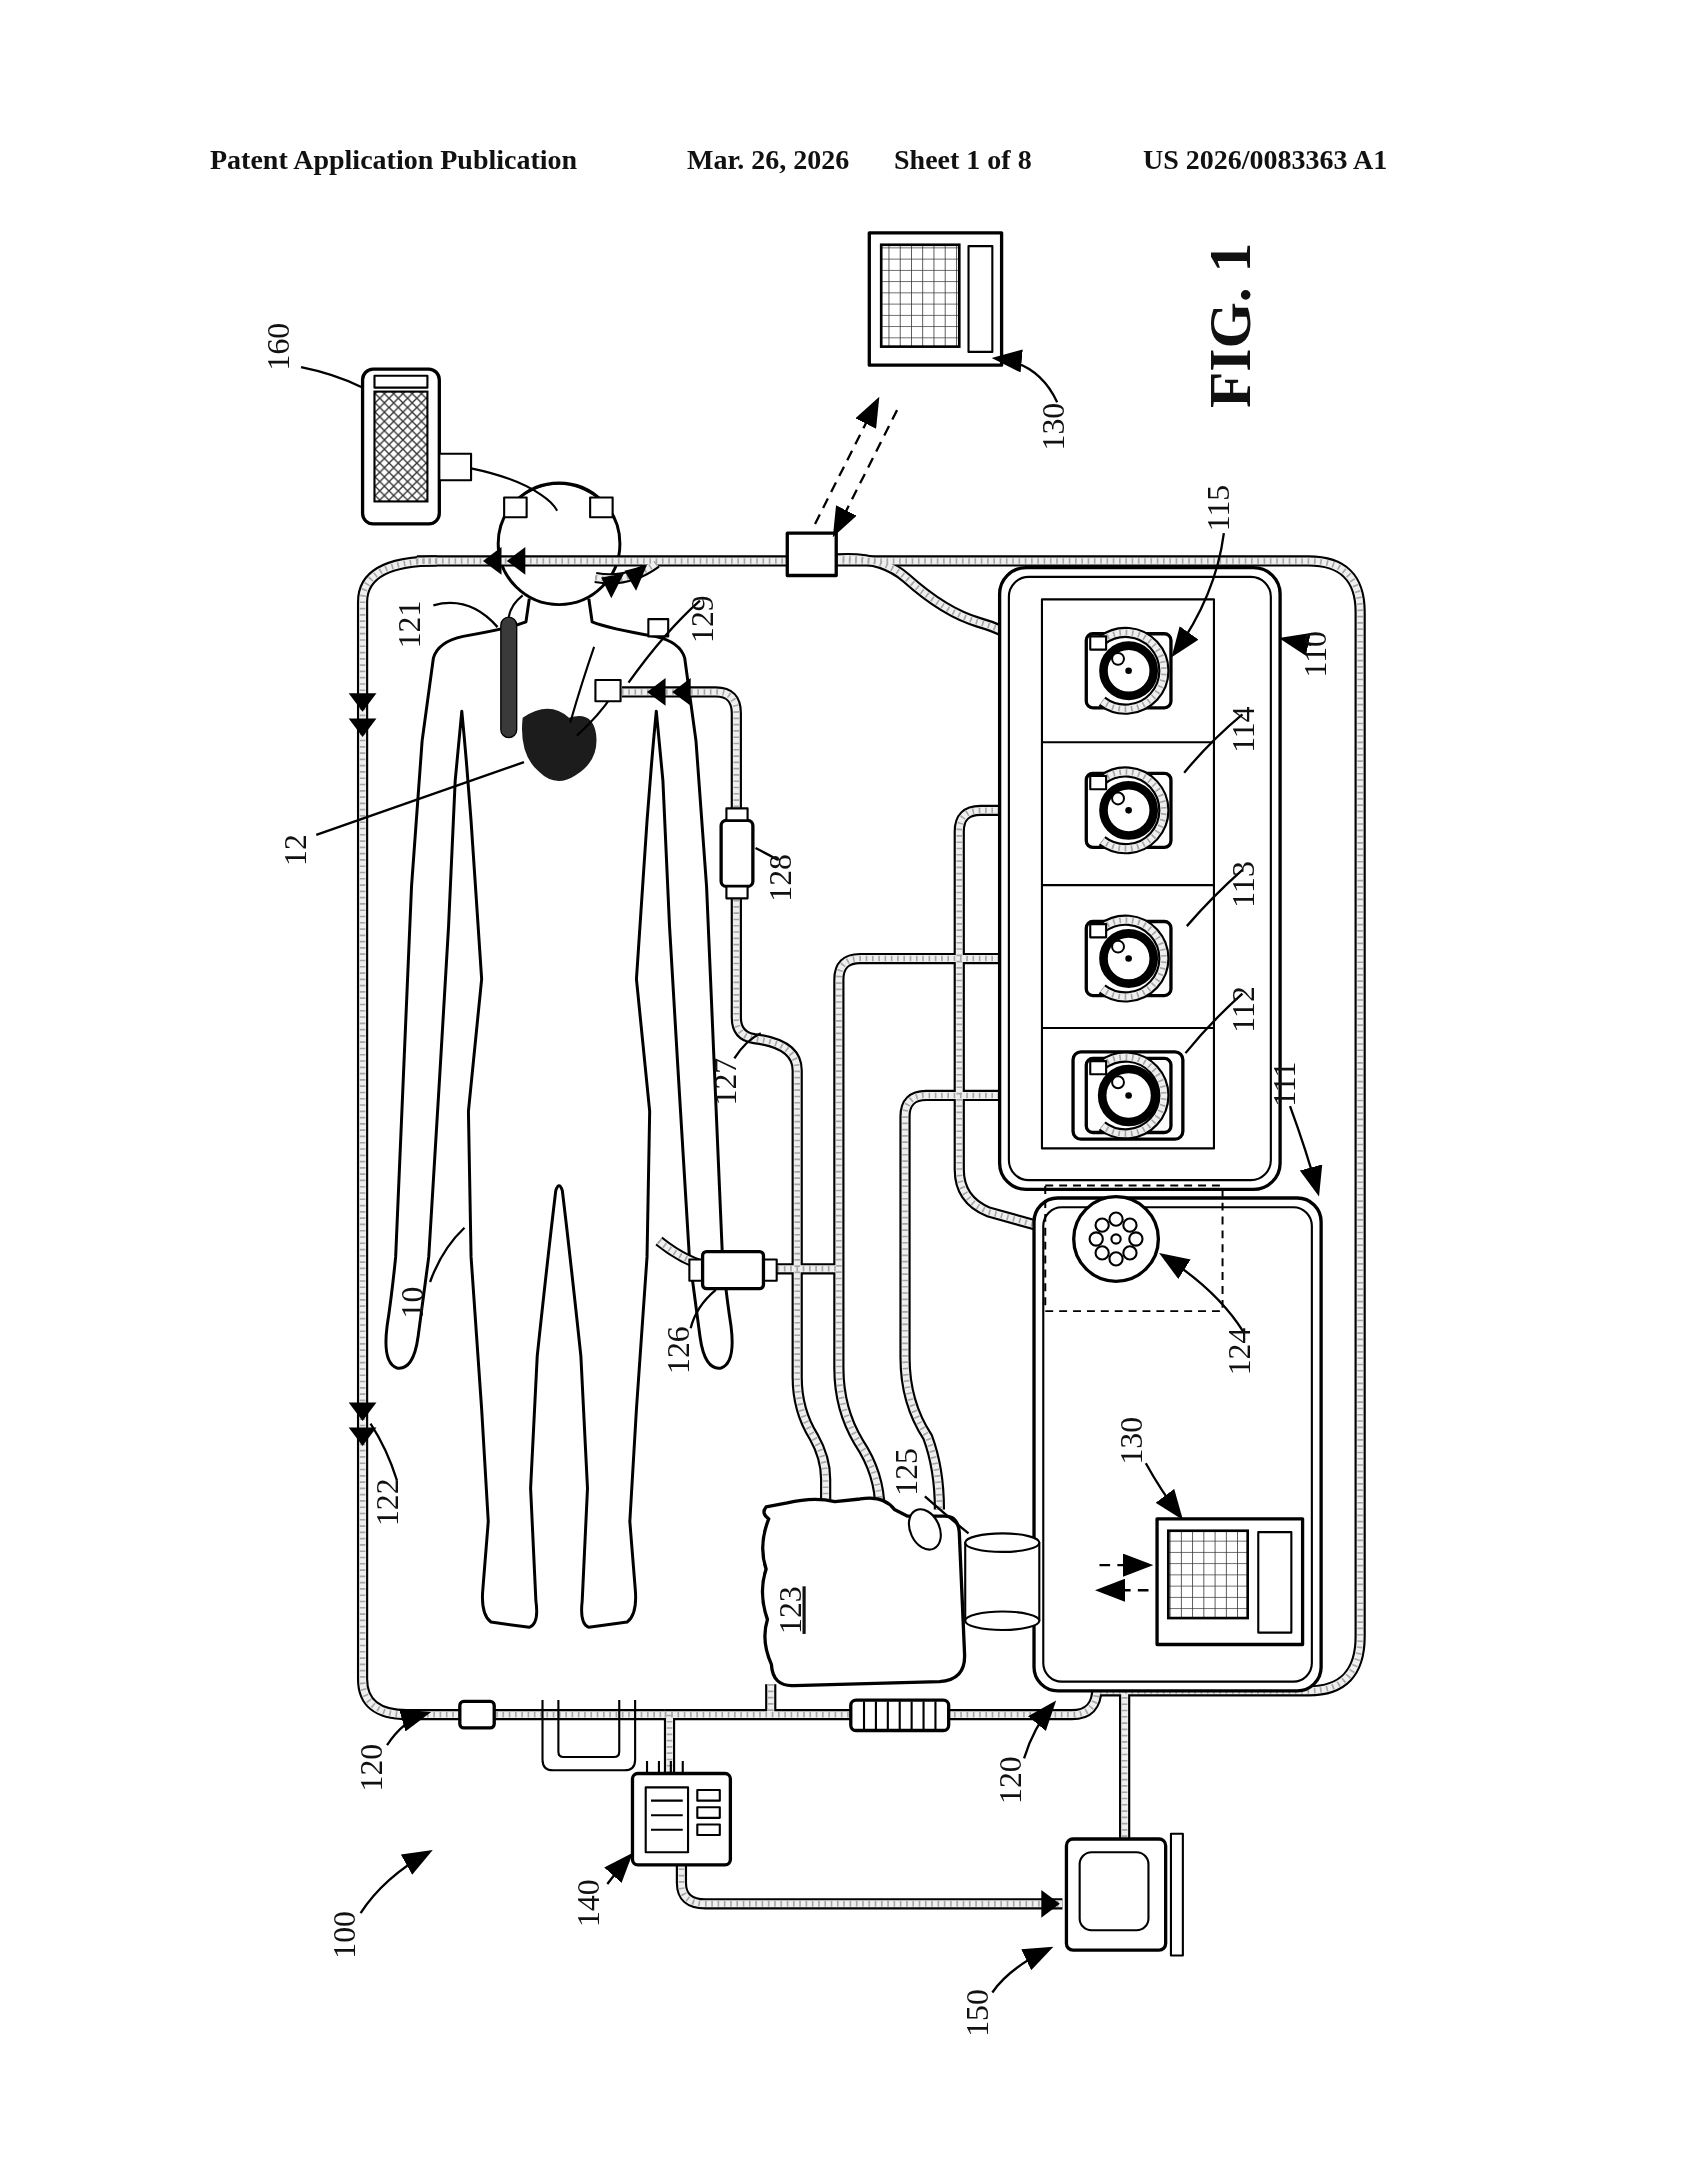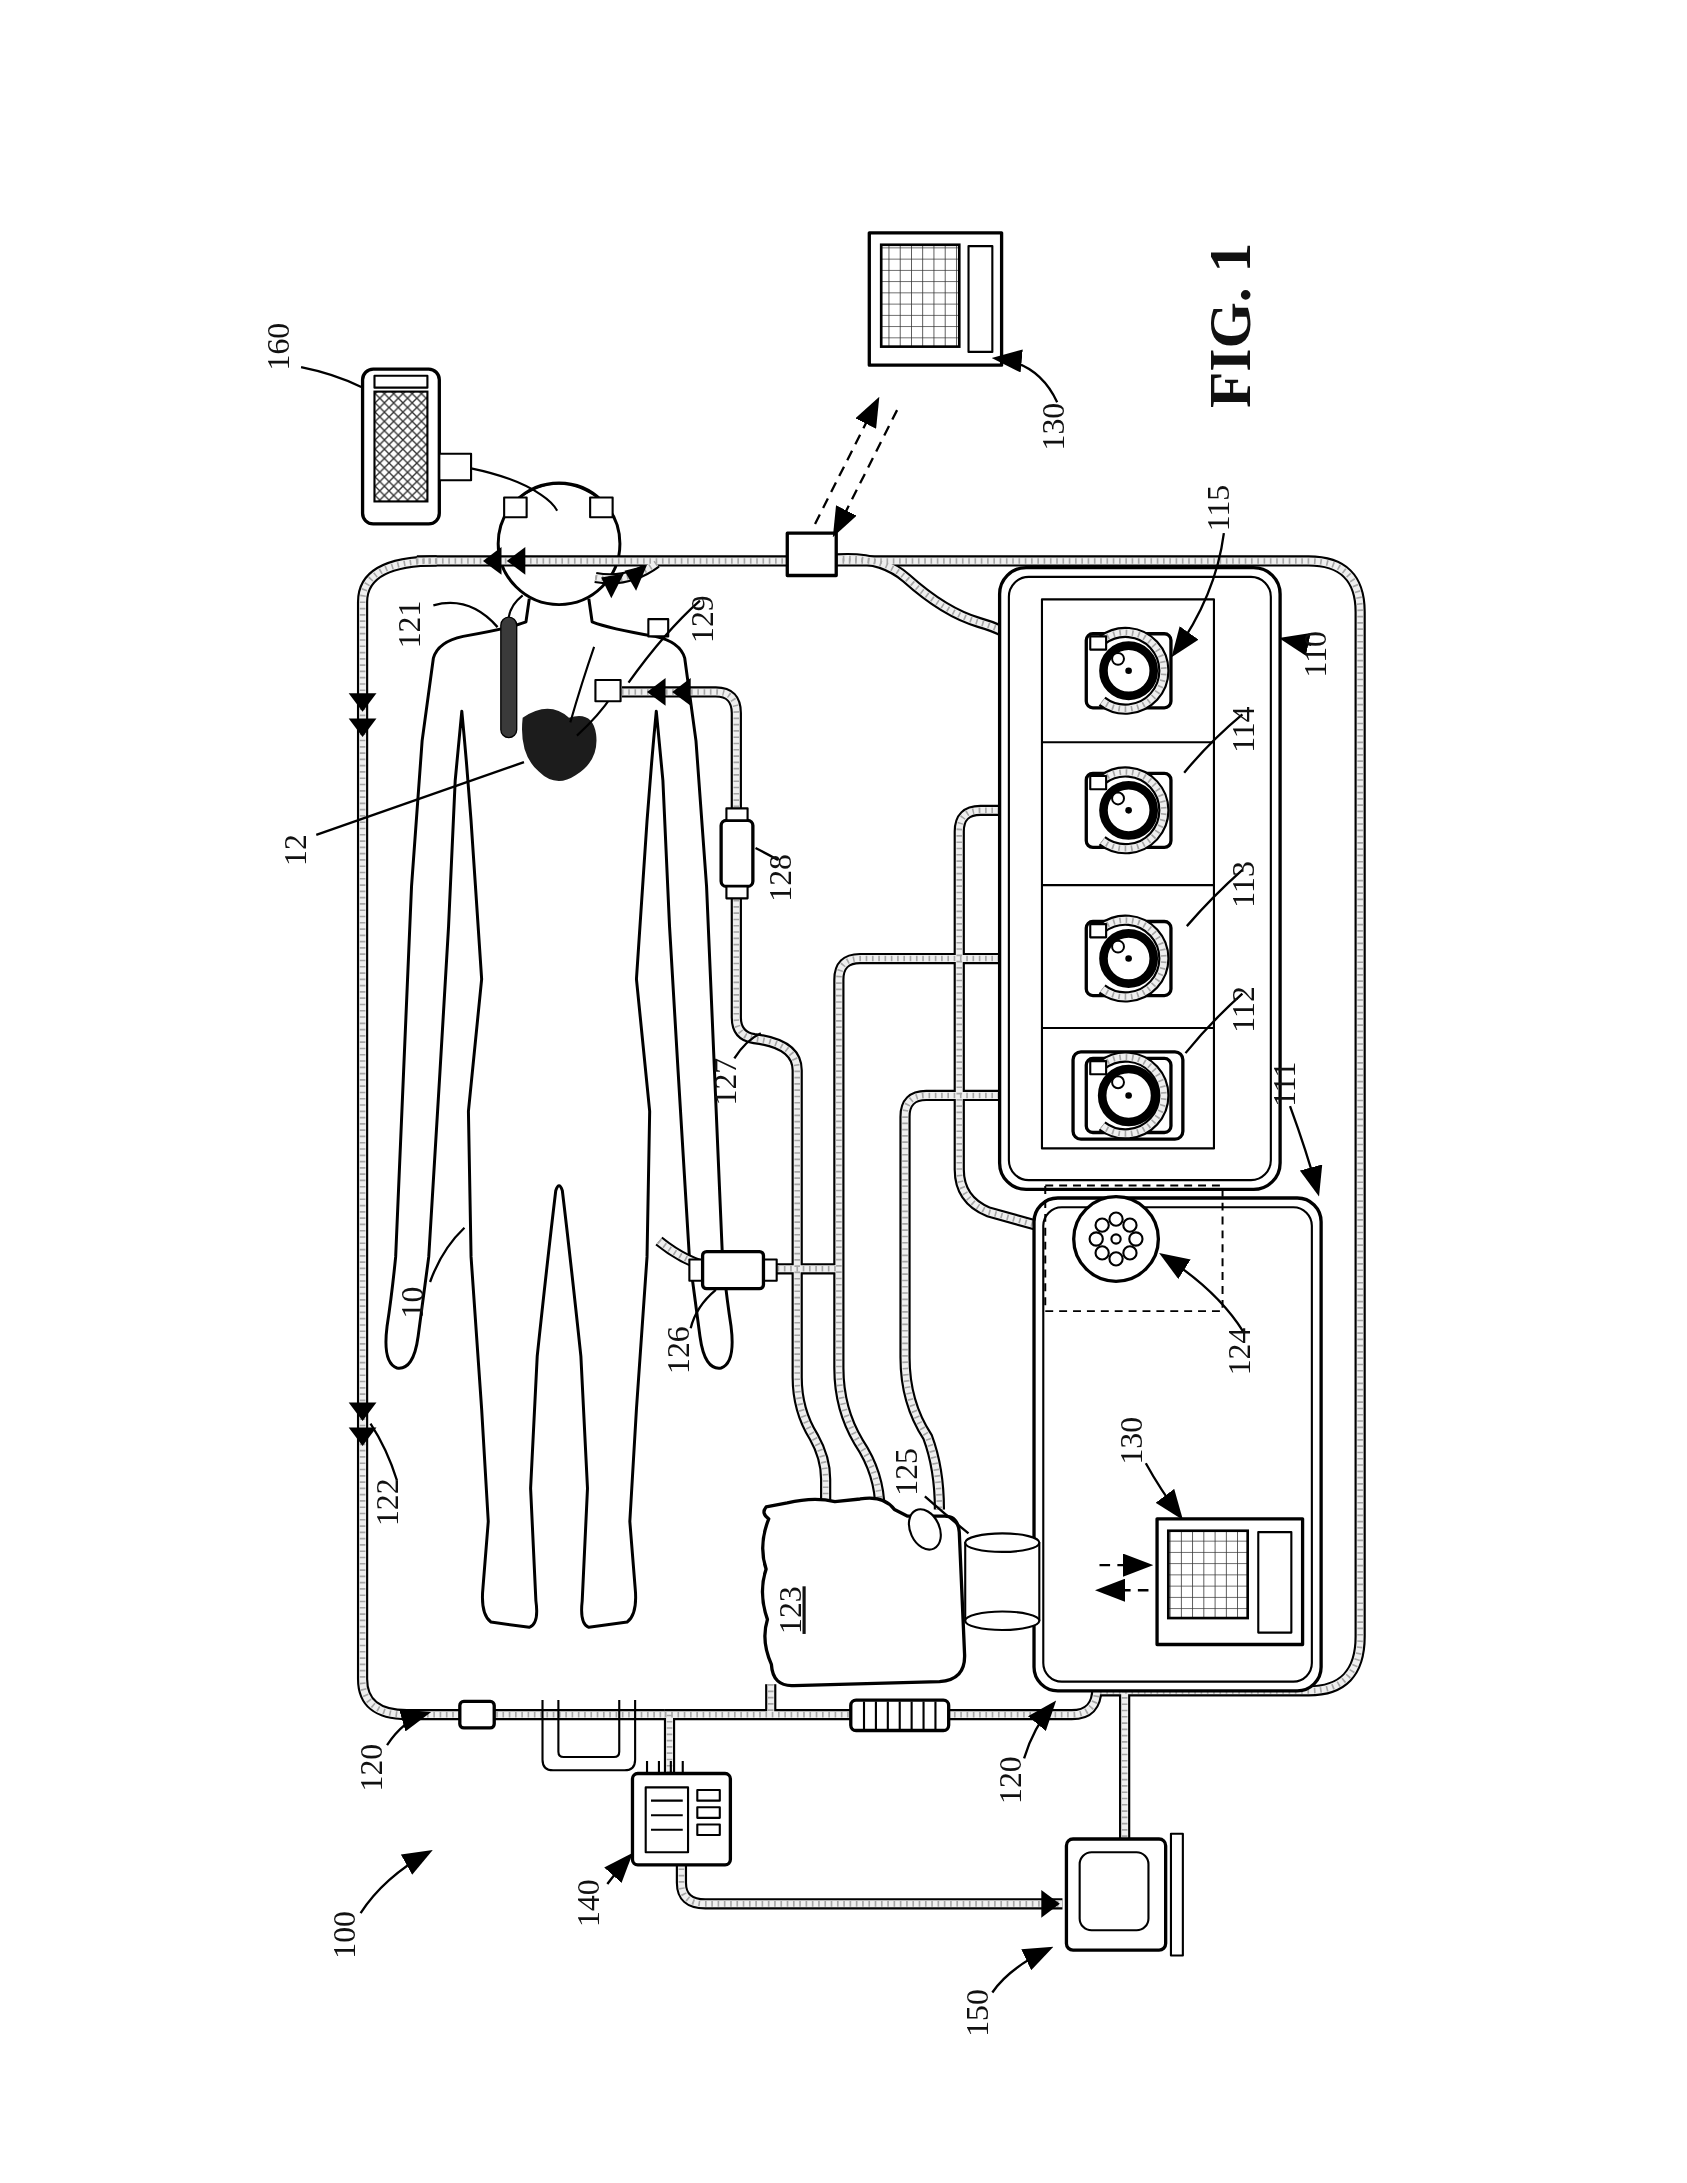--- a/index.html
+++ b/index.html
@@ -26,20 +26,26 @@
   .chev{fill:#000;stroke:none;}
   text.ref{font-family:"Liberation Serif",serif;font-size:48px;fill:#111;text-anchor:middle;}
   text.fig{font-family:"Liberation Serif",serif;font-size:90px;font-weight:bold;fill:#111;text-anchor:middle;}
   .underline{text-decoration:underline;}
 </style>
 </head>
 <body>
 
 <div class="page">
 
+  <div class="hdr">
+    <span class="pub">Patent Application Publication</span>
+    <span class="date">Mar. 26, 2026</span>
+    <span class="sheet">Sheet 1 of 8</span>
+    <span class="patno">US 2026/0083363 A1</span>
+  </div>
 
   <svg width="1687" height="2183" viewBox="0 0 2550 3300">
     <defs>
       <marker id="ah" markerWidth="13" markerHeight="10" refX="11" refY="5" orient="auto">
         <path d="M0,0 L13,5 L0,10 Z" fill="#000"></path>
       </marker>
       <polygon id="chev" points="-4,-21 -4,21 24,0"></polygon>
       <pattern id="hatch" width="14" height="14" patternUnits="userSpaceOnUse">
         <path d="M0,0 L14,14 M14,0 L0,14" stroke="#333" stroke-width="2"></path>
       </pattern>

